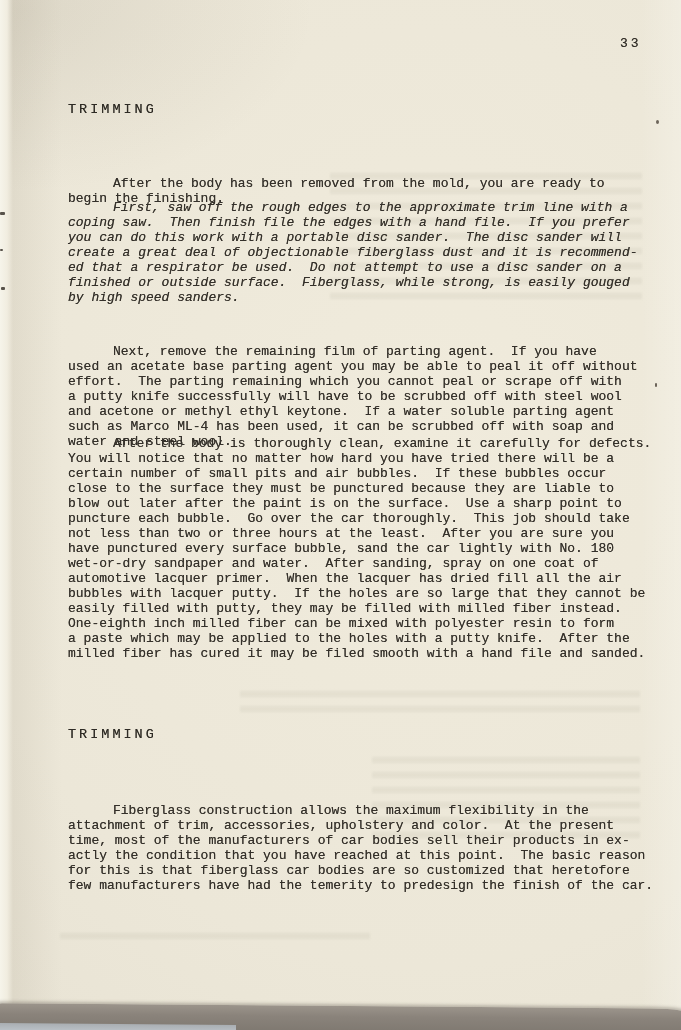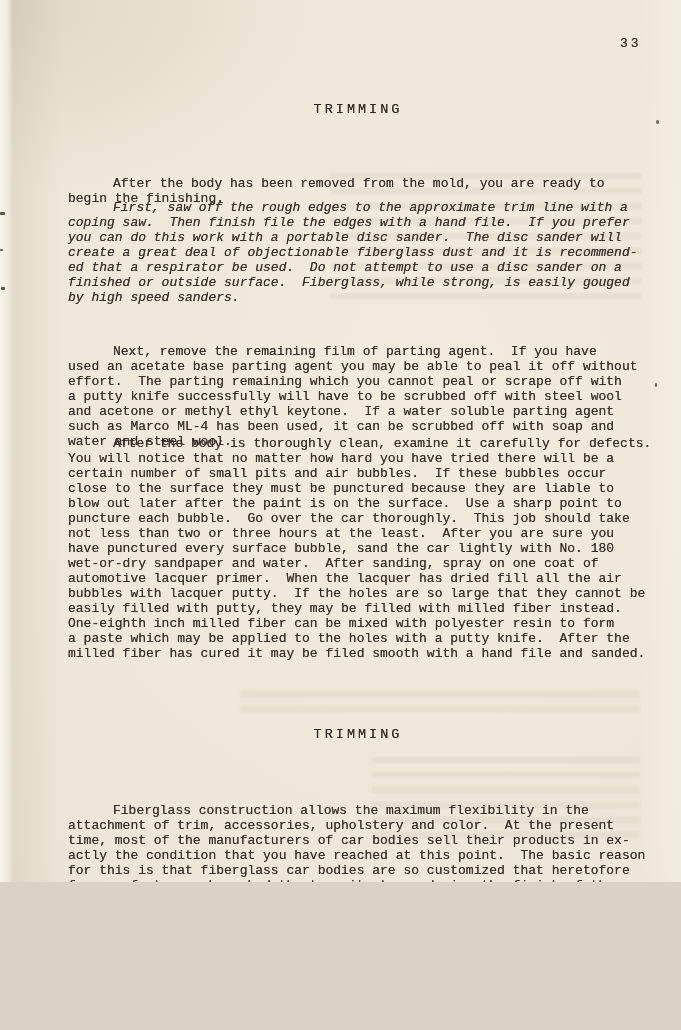--- a/index.html
+++ b/index.html
@@ -1,37 +1,37 @@
 <!DOCTYPE html>
 <html><head>
 <meta charset="utf-8">
 <style>
   html,body{margin:0;padding:0;background:#d8d3c4;}
   .page{
     position:relative;
-    width:681px;height:882px;
+    width:681px;height:1030px;
     overflow:hidden;
     background:
       linear-gradient(90deg, #f6f4ea 0px, #f1ede0 7px, rgba(140,130,110,0.12) 13px, rgba(140,130,110,0.0) 62px),
       radial-gradient(ellipse 420px 260px at 20px 10px, rgba(120,110,90,0.12), rgba(120,110,90,0) 70%),
       linear-gradient(270deg, rgba(255,255,250,0.25) 0px, rgba(255,255,250,0) 40px),
       radial-gradient(ellipse 820px 920px at 62% 42%, #f0ebdc 0%, #ece7d8 58%, #e6e1d2 100%);
     font-family:"Liberation Mono","DejaVu Sans Mono",monospace;
     color:#34302a;
   }
   .txt{
     text-shadow:0 0 0.5px rgba(52,48,40,0.75);
   }
   .page-number{
     position:absolute;top:36px;left:620px;
     font-size:13px;letter-spacing:3px;white-space:pre;
   }
   .heading{
     position:absolute;left:68px;width:580px;
-    text-align:center;font-size:13.5px;letter-spacing:3px;
+    text-align:left;font-size:13.5px;letter-spacing:3px;
     color:#2e2b25;white-space:pre;
   }
   .h-trim{top:102px;}
   .h-fin{top:727px;}
   .para{
     position:absolute;left:68px;width:590px;
     font-size:13px;line-height:15px;
     white-space:pre;text-indent:45px;
   }
   .p1{top:152px;margin-top:24px;}

